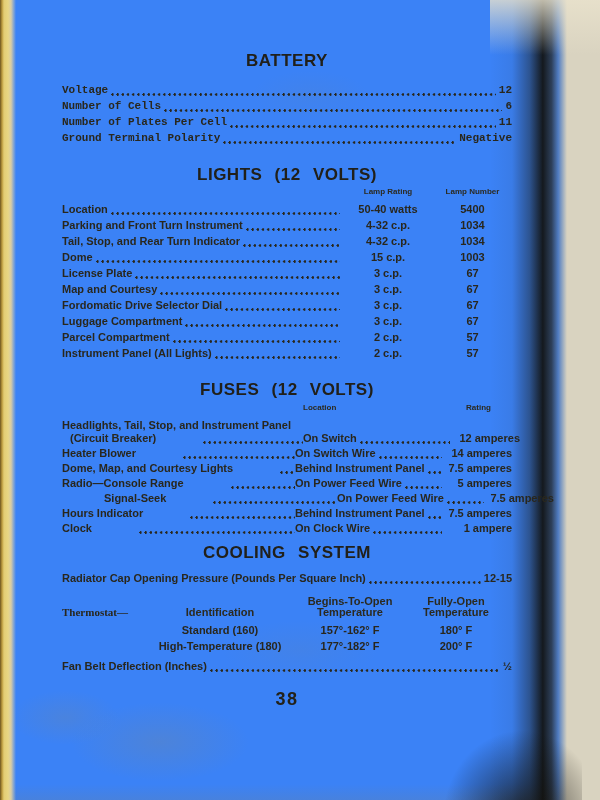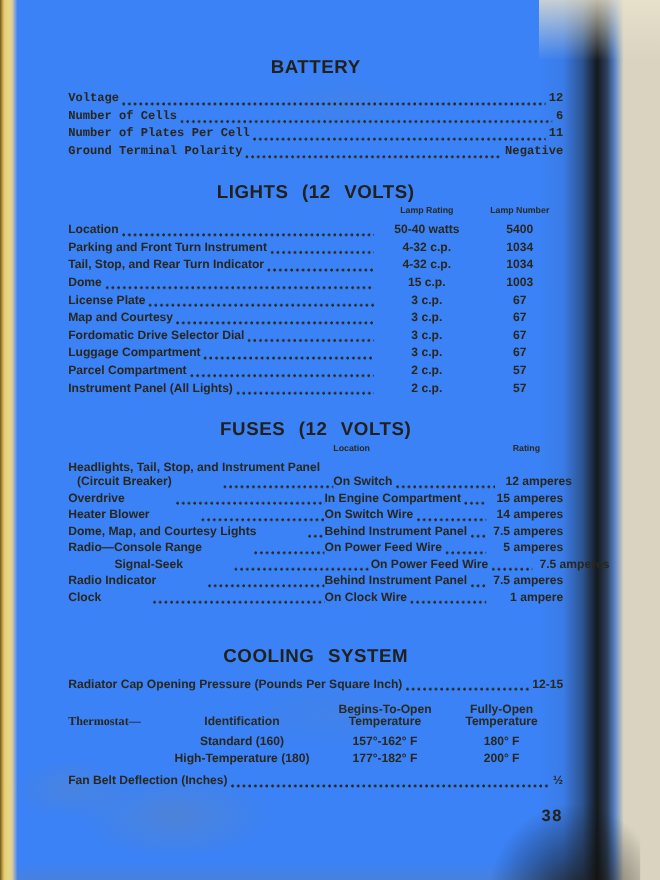--- a/index.html
+++ b/index.html
@@ -48,21 +48,21 @@
   
   .content { position:absolute; left:62px; top:44px; width:450px; z-index:4; }
 
   .section-title {
     margin:0; text-align:center; font-size:17px; line-height:18px;
     letter-spacing:0.5px; word-spacing:7px; color:#21201a;
   }
   .t-battery { margin-top:8px; }
   .t-lights  { margin-top:20px; }
   .t-fuses   { margin-top:20px; }
-  .t-cooling { margin-top:37px; }
+  .t-cooling { margin-top:8px; }
 
   .row { display:flex; align-items:baseline; font-size:11px; line-height:16px; white-space:nowrap; }
   .dots {
     flex:1 1 auto; align-self:flex-end; height:3px; margin:0 3px 2px 3px;
     background-image:radial-gradient(circle at 1.5px 1.5px, #29271d 1.05px, rgba(0,0,0,0) 1.45px);
     background-size:5.2px 3px; background-repeat:repeat-x; background-position:left bottom;
     min-width:6px;
   }
   .val { flex:0 0 auto; }
 
@@ -102,21 +102,21 @@
   .thermo .h { font-size:11px; line-height:10px; align-self:end; color:#2b2a20; }
   .thermo .r1 { line-height:10px; padding-top:2px; }
   .thermo .r2 { line-height:13px; }
   .thermo .r3 { line-height:16px; padding-top:3px; }
   .thermo .r4 { line-height:16px; }
   .thermo .tlabel { font-size:11px; text-align:left; align-self:end; line-height:13px;font-family:Liberation Serif, serif; }
 
   .fanbelt-row { margin-top:4px; }
 
   .page-number {
-    margin-top:15px; text-align:right; font-size:15px; letter-spacing:1.5px; color:#23221a;
+    margin-top:15px; text-align:center; font-size:18px; letter-spacing:1.5px; color:#23221a;
   }
 </style>
 </head>
 <body>
 
 <div class="scan">
   <div class="stain s1"></div>
   <div class="stain s2"></div>
   <div class="stain s3"></div>
   <div class="stain s4"></div>
@@ -238,31 +238,20 @@
           <span class="dots"></span>
         </span>
         <span class="floc">
           <span>On Switch</span>
           <span class="dots"></span>
         </span>
         <span class="frating">12 amperes</span>
       </div>
       <div class="row frow">
         <span class="fl-box">
-          <span>Overdrive</span>
-          <span class="dots"></span>
-        </span>
-        <span class="floc">
-          <span>In Engine Compartment</span>
-          <span class="dots"></span>
-        </span>
-        <span class="frating">15 amperes</span>
-      </div>
-      <div class="row frow">
-        <span class="fl-box">
           <span>Heater Blower</span>
           <span class="dots"></span>
         </span>
         <span class="floc">
           <span>On Switch Wire</span>
           <span class="dots"></span>
         </span>
         <span class="frating">14 amperes</span>
       </div>
       <div class="row frow">
@@ -293,21 +282,21 @@
           <span class="dots"></span>
         </span>
         <span class="floc">
           <span>On Power Feed Wire</span>
           <span class="dots"></span>
         </span>
         <span class="frating">7.5 amperes</span>
       </div>
       <div class="row frow">
         <span class="fl-box">
-          <span>Radio Indicator</span>
+          <span>Hours Indicator</span>
           <span class="dots"></span>
         </span>
         <span class="floc">
           <span>Behind Instrument Panel</span>
           <span class="dots"></span>
         </span>
         <span class="frating">7.5 amperes</span>
       </div>
       <div class="row frow">
         <span class="fl-box">

